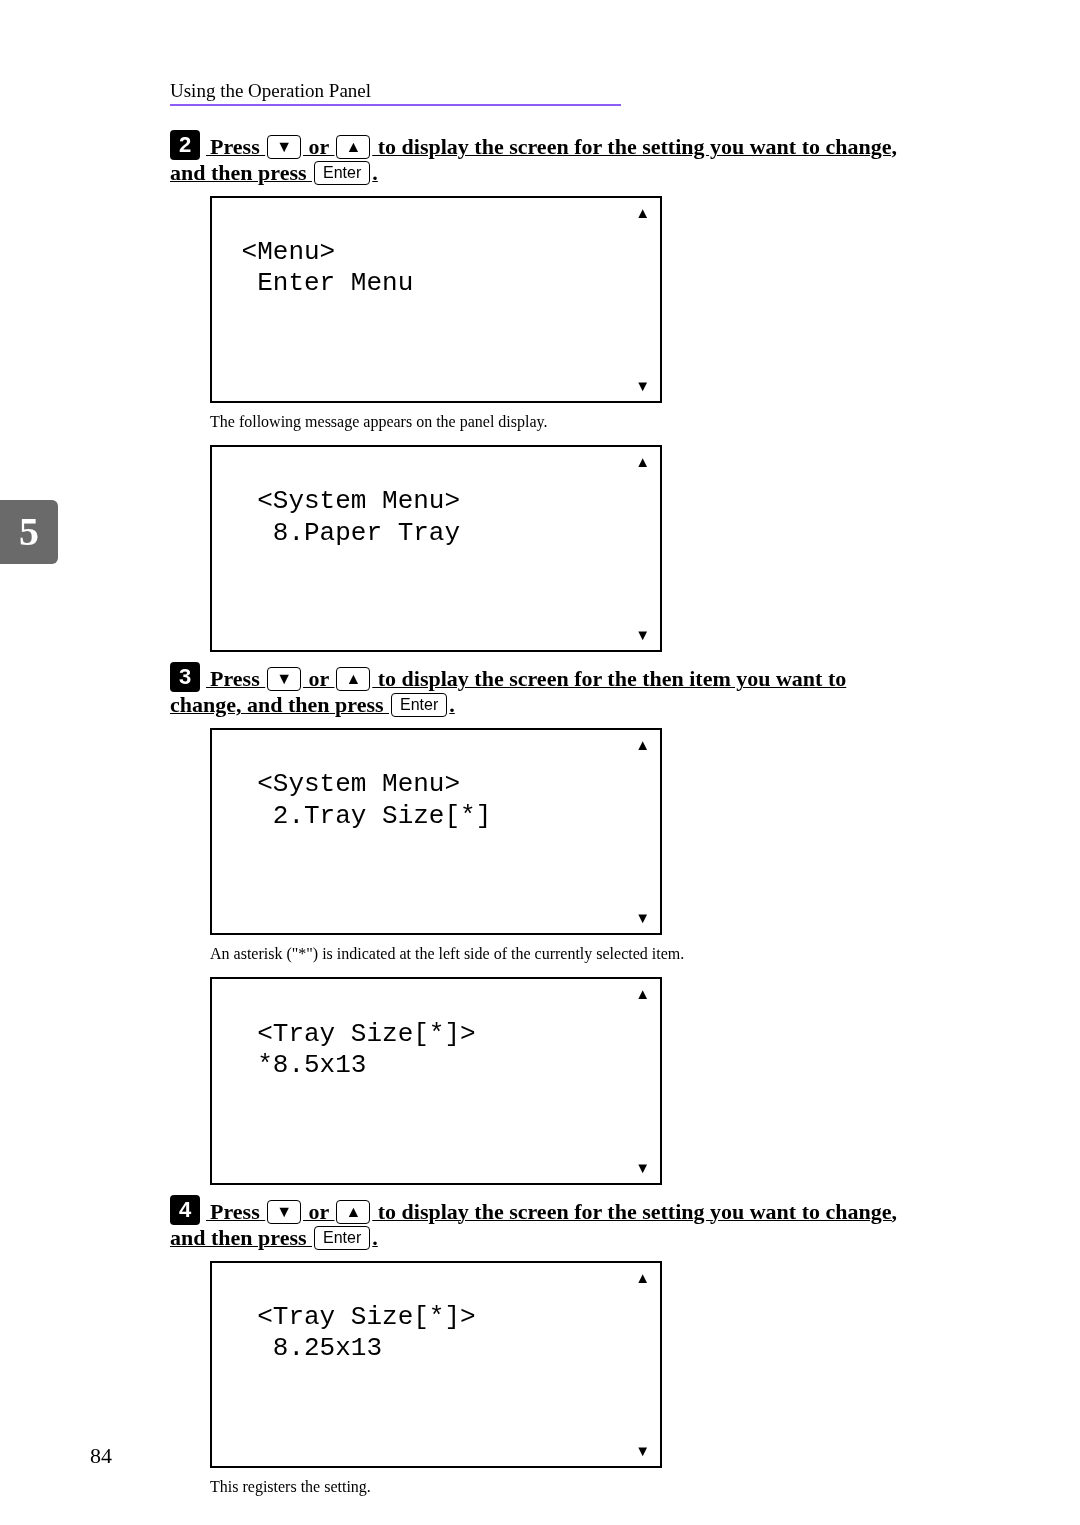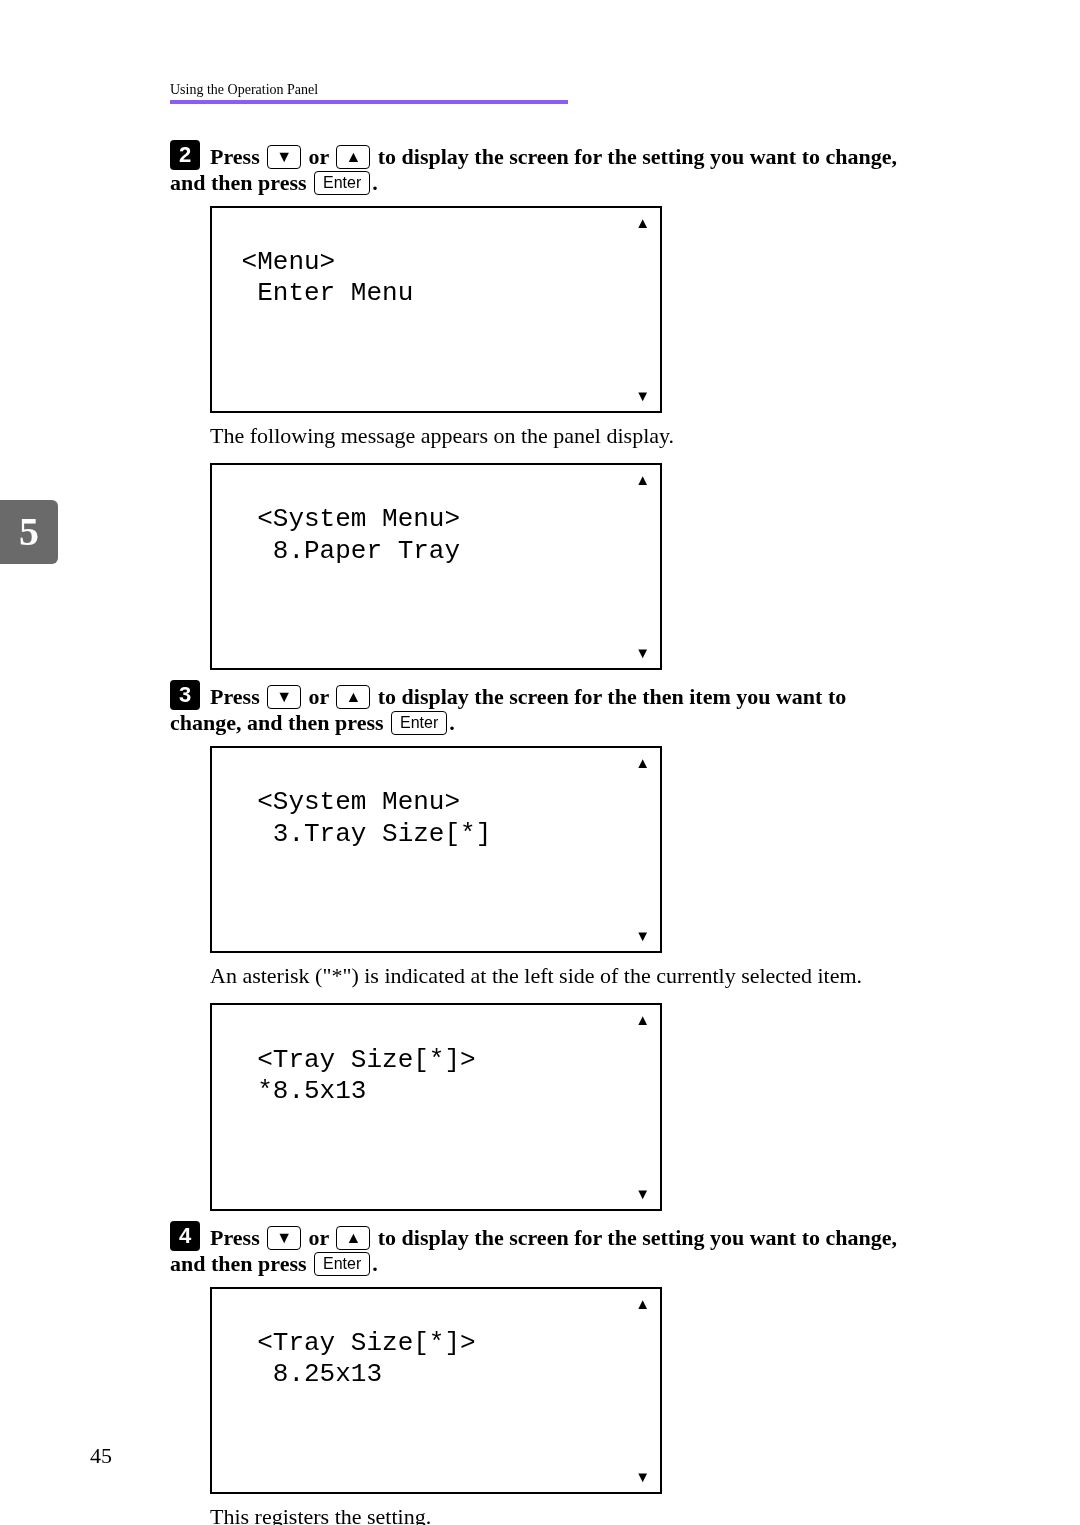--- a/index.html
+++ b/index.html
@@ -9,42 +9,43 @@
     padding: 0;
     width: 1080px;
     height: 1525px;
     position: relative;
     color: #000;
   }
   .page-inner {
     padding: 80px 110px 40px 170px;
   }
   .header-line {
-    font-size: 14px;
-    border-bottom: 4px solid #8b5cf6;
+    font-size: 19px;
+    border-bottom: 2px solid #8b5cf6;
     display: inline-block;
     padding: 0 250px 2px 0;
-    margin-bottom: 28px;
+    margin-bottom: 16px;
   }
   .tab-badge {
     position: absolute;
     left: 0;
     top: 500px;
     width: 58px;
     height: 64px;
     background: #6a6a6a;
     color: #fff;
     font-size: 40px;
     font-weight: bold;
     text-align: center;
     line-height: 64px;
     border-radius: 0 6px 6px 0;
   }
   .step {
     margin: 8px 0 6px 0;
+    text-decoration: underline;
   }
   .step-num {
     display: inline-block;
     width: 30px;
     height: 30px;
     background: #000;
     color: #fff;
     font-family: "Arial Black", Arial, sans-serif;
     font-size: 22px;
     font-weight: 900;
@@ -78,21 +79,21 @@
     line-height: 1.2;
     padding: 8px 14px;
     margin: 10px 0 10px 40px;
     white-space: pre;
     width: 420px;
     position: relative;
   }
   .lcd .marker-up { position:absolute; right:10px; top:6px; font-family:"Arial"; font-size:15px; }
   .lcd .marker-down { position:absolute; right:10px; bottom:6px; font-family:"Arial"; font-size:15px; }
   .body-text {
-    font-size: 22px;
+    font-size: 16px;
     margin: 6px 0 14px 40px;
   }
   .page-num {
     position: absolute;
     left: 90px;
     bottom: 56px;
     font-size: 22px;
   }
 </style>
 </head>
@@ -133,21 +134,21 @@
   <div class="step">
     <span class="step-num">3</span>
     <span class="step-text">
       <span>Press </span><span class="key"><span class="arrow">▼</span></span><span> or </span><span class="key"><span class="arrow">▲</span></span><span> to display the screen for the then item you want to</span><br>
       <span>change, and then press </span><span class="key">Enter</span><span>.</span>
     </span>
   </div>
 
   <div class="lcd">
 <span>  &lt;System Menu&gt;</span>
-<span>   3.Tray Size[*]</span>
+<span>   2.Tray Size[*]</span>
     <span class="marker-up">▲</span>
     <span class="marker-down">▼</span>
   </div>
 
   <div class="body-text">An asterisk ("*") is indicated at the left side of the currently selected item.</div>
 
   <div class="lcd">
 <span>  &lt;Tray Size[*]&gt;</span>
 <span>  *8.5x13</span>
     <span class="marker-up">▲</span>
@@ -190,13 +191,13 @@
   
   
 
   
 
   
   
 
 </div>
 
-<div class="page-num">45</div>
+<div class="page-num">84</div>
 
 </body></html>

